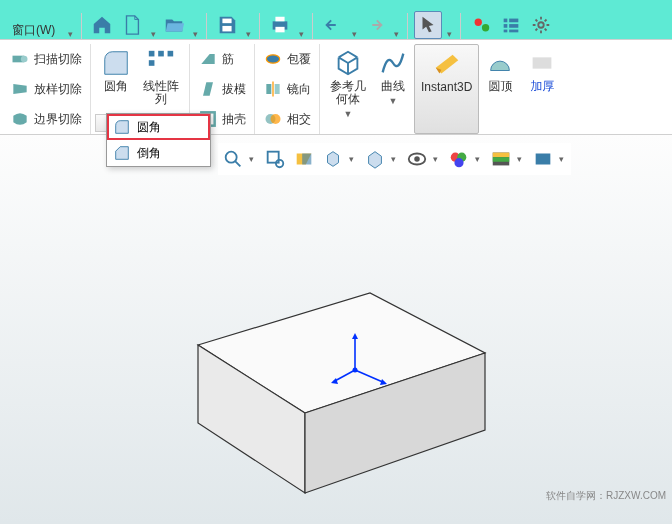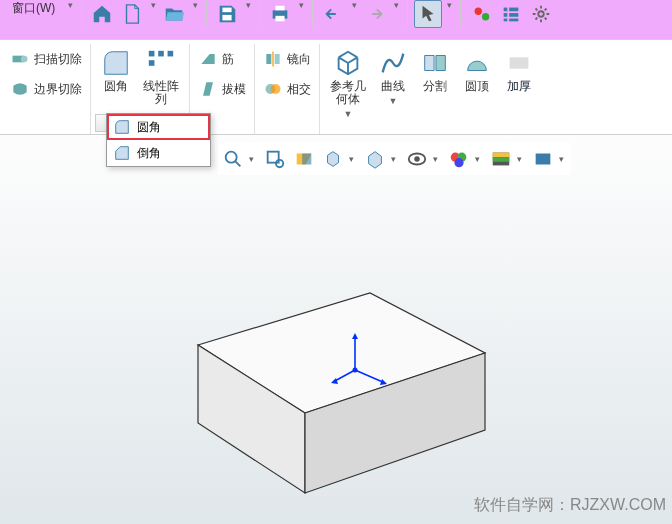--- a/index.html
+++ b/index.html
@@ -1,47 +1,47 @@
 <!DOCTYPE html>
 <html><head>
 <meta charset="utf-8">
 <style>
 *{margin:0;padding:0;box-sizing:border-box;font-family:"Microsoft YaHei",Arial,sans-serif;font-size:12px}
 body{width:672px;height:524px;background:#fff;position:relative;overflow:hidden}
-.topbar{height:40px;display:flex;align-items:flex-start;border-bottom:1px solid #d0d0d0;padding:0 4px;gap:2px;background:#f0abfc}
+.topbar{height:40px;display:flex;align-items:flex-end;border-bottom:1px solid #d0d0d0;padding:0 4px;gap:2px;background:#5eead4}
 .menu-text{padding:0 8px;color:#333;font-size:12px}
 .topbar .sep{width:1px;height:26px;background:#ccc;margin:0 4px}
 .ticon{width:28px;height:28px;display:flex;align-items:center;justify-content:center;border-radius:2px;cursor:pointer}
 .ticon svg{width:22px;height:22px}
 .dd{width:10px;text-align:center;color:#666;font-size:9px;cursor:pointer}
 .topbar .selected{background:#d0ddeb;border:1px solid #5b8bb8}
 .ribbon{display:flex;border-bottom:1px solid #d0d0d0;background:#fff;padding:4px 2px 0 2px;position:relative}
 .rgroup{display:flex;flex-direction:column;border-right:1px solid #e0e0e0;padding:0 4px}
 .rrow{display:flex;height:30px;gap:2px}
 .ritem{display:flex;align-items:center;gap:4px;padding:2px 4px;cursor:pointer;border-radius:2px}
 .ritem svg{width:20px;height:20px}
 .ritem span{color:#333;font-size:12px}
 .rbig{display:flex;flex-direction:column;align-items:center;padding:4px 6px;cursor:pointer;border-radius:2px;min-width:40px}
 .rbig svg{width:30px;height:30px}
 .rbig span{color:#333;font-size:12px;margin-top:2px;text-align:center;line-height:13px}
-.rbig.disabled span{color:#0f172a}
+.rbig.disabled span{color:#1d4ed8}
 .rbig.active{background:linear-gradient(#f8f8f8,#e0e0e0);border:1px solid #bbb}
 .rbig .dd2{font-size:9px;color:#666;margin-top:2px}
 .dropdown-strip{height:18px;border-top:1px solid #e0e0e0;display:flex;align-items:center;justify-content:center;cursor:pointer}
 .flyout{position:absolute;top:113px;left:106px;width:105px;background:#fff;border:1px solid #999;box-shadow:2px 2px 6px rgba(0,0,0,0.2);z-index:10}
 .fly-item{display:flex;align-items:center;gap:6px;padding:4px 6px;cursor:pointer}
 .fly-item.highlight{outline:2px solid #e53544;outline-offset:-2px}
 .fly-item svg{width:18px;height:18px}
 .context-bar{position:absolute;top:143px;left:218px;height:32px;display:flex;align-items:center;gap:3px;background:#fff;padding:2px;z-index:5}
 .context-bar .cicon{width:26px;height:26px;display:flex;align-items:center;justify-content:center;cursor:pointer}
 .context-bar .cicon svg{width:22px;height:22px}
 .context-bar .cdd{font-size:9px;color:#666;width:10px;cursor:pointer}
 .viewport{position:absolute;top:135px;left:0;right:0;bottom:0;background:linear-gradient(#fdfdfd,#e0e7ea)}
 .viewport svg{width:100%;height:100%}
-.watermark{position:absolute;bottom:8px;right:6px;color:#888;font-size:16px}
+.watermark{position:absolute;bottom:21px;right:6px;color:#888;font-size:10px}
 </style>
 </head>
 <body>
 
 <div class="topbar">
   <div class="menu-text">窗口(W)</div>
   <span class="dd">▾</span>
   <div class="sep"></div>
   <div class="ticon">
       <svg viewBox="0 0 24 24">
@@ -133,20 +133,28 @@
           <svg viewBox="0 0 24 24">
             <path fill="#6aa" d="M3 8h14v8H3z"></path>
             <ellipse cx="17" cy="12" rx="4" ry="4" fill="#9cc"></ellipse>
           </svg>
           <span>扫描切除</span>
         </div>
       </div>
     <div class="rrow">
         <div class="ritem">
           <svg viewBox="0 0 24 24">
+            <path fill="#6aa" d="M4 6l16 2v8L4 18z"></path>
+          </svg>
+          <span>放样切除</span>
+        </div>
+      </div>
+    <div class="rrow">
+        <div class="ritem">
+          <svg viewBox="0 0 24 24">
             <path fill="#6aa" d="M4 8q8-6 16 0v8q-8 6-16 0z"></path>
           </svg>
           <span>边界切除</span>
         </div>
       </div>
   </div>
 
   <div class="rgroup">
     <div style="display:flex;height:72px">
       <div class="rbig">
@@ -181,23 +189,40 @@
         </div>
       </div>
     <div class="rrow">
         <div class="ritem">
           <svg viewBox="0 0 24 24">
             <path fill="#6aa" d="M6 20L10 4h8l-4 16z"></path>
           </svg>
           <span>拔模</span>
         </div>
       </div>
+    <div class="rrow">
+        <div class="ritem">
+          <svg viewBox="0 0 24 24">
+            <rect x="4" y="4" width="16" height="16" fill="none" stroke="#6aa" stroke-width="3"></rect>
+          </svg>
+          <span>抽壳</span>
+        </div>
+      </div>
   </div>
 
   <div class="rgroup">
+    <div class="rrow">
+        <div class="ritem">
+          <svg viewBox="0 0 24 24">
+            <ellipse cx="12" cy="12" rx="8" ry="5" fill="#3a7da8"></ellipse>
+            <ellipse cx="12" cy="12" rx="8" ry="5" fill="none" stroke="#f90" stroke-width="1.5"></ellipse>
+          </svg>
+          <span>包覆</span>
+        </div>
+      </div>
     <div class="rrow">
         <div class="ritem">
           <svg viewBox="0 0 24 24">
             <path fill="#6aa" d="M4 6h6v12H4z"></path>
             <path fill="#9cc" d="M14 6h6v12h-6z"></path>
             <line x1="12" y1="3" x2="12" y2="21" stroke="#f90" stroke-width="1.5"></line>
           </svg>
           <span>镜向</span>
         </div>
       </div>
@@ -222,26 +247,26 @@
 何体</span>
           <span class="dd2">▼</span>
         </div>
       <div class="rbig">
           <svg viewBox="0 0 32 32">
             <path fill="none" stroke="#3a7da8" stroke-width="2.5" d="M5 26Q10 6 16 16T27 6"></path>
           </svg>
           <span>曲线</span>
           <span class="dd2">▼</span>
         </div>
-      <div class="rbig">
-          <svg viewBox="0 0 32 32">
-            <path fill="#cde" stroke="#3a7da8" d="M5 8h10v16H5z"></path>
-            <path fill="#9cc" stroke="#3a7da8" d="M17 8h10v16H17z"></path>
-          </svg>
-          <span>分割</span>
+      <div class="rbig active">
+          <svg viewBox="0 0 32 32">
+            <path fill="#f5c040" d="M4 20l18-14 6 6-18 14z"></path>
+            <path fill="#d89020" d="M4 20l4 6 2-4z"></path>
+          </svg>
+          <span>Instant3D</span>
         </div>
       <div class="rbig">
           <svg viewBox="0 0 32 32">
             <path fill="#9cc" stroke="#3a7da8" d="M6 24a10 10 0 0120 0z"></path>
           </svg>
           <span>圆顶</span>
         </div>
       <div class="rbig disabled">
           <svg viewBox="0 0 32 32">
             <rect x="6" y="10" width="20" height="12" fill="#ddd"></rect>

